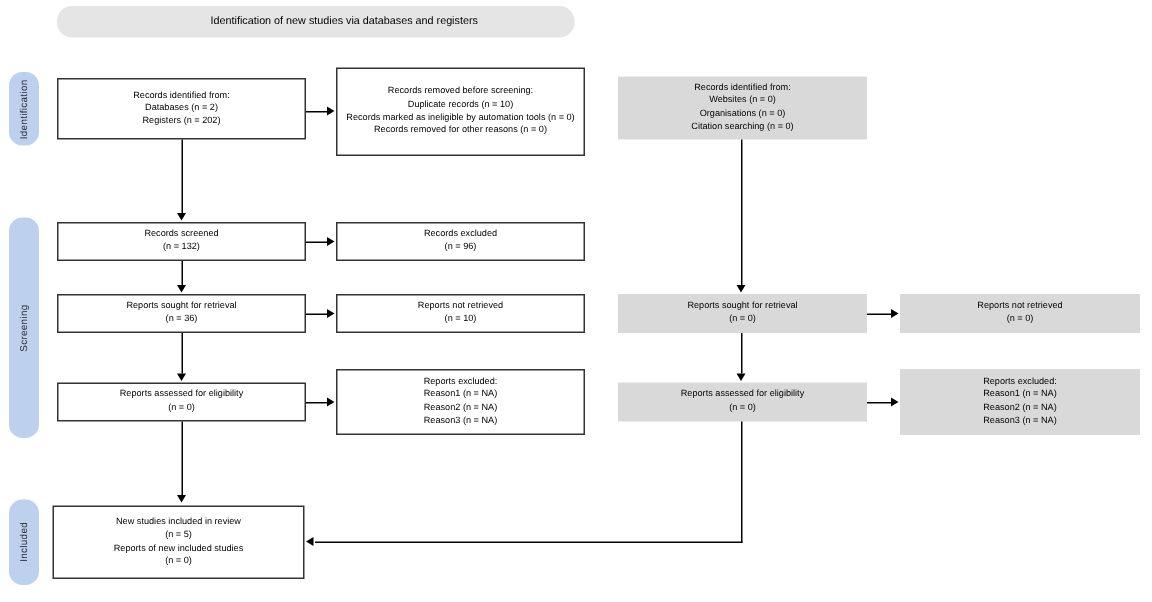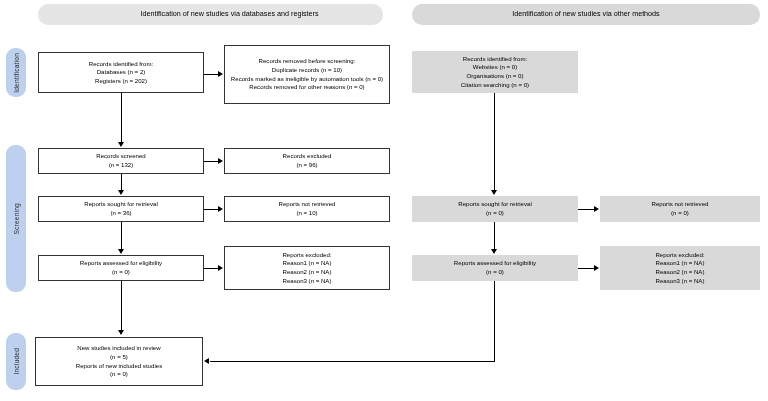--- a/index.html
+++ b/index.html
@@ -127,21 +127,20 @@
     border-right: 5px solid #000000;
   }
 </style>
 </head>
 <body>
 
 <div id="canvas">
 
   <div class="banner banner-db" style="left:38px; top:4px; width:345px; height:21px;">Identification of new studies via databases and registers</div>
 
-  <div class="banner banner-other" style="left:412px; top:4px; width:348px; height:21px;">Identification of new studies via other methods</div>
 
   <div class="stage-pill" style="left:6px; top:48px; width:20px; height:49px;">
     <span>Identification</span>
   </div>
 
   <div class="stage-pill" style="left:6px; top:145px; width:20px; height:147px;">
     <span>Screening</span>
   </div>
 
   <div class="stage-pill" style="left:6px; top:333px; width:20px; height:57px;">

